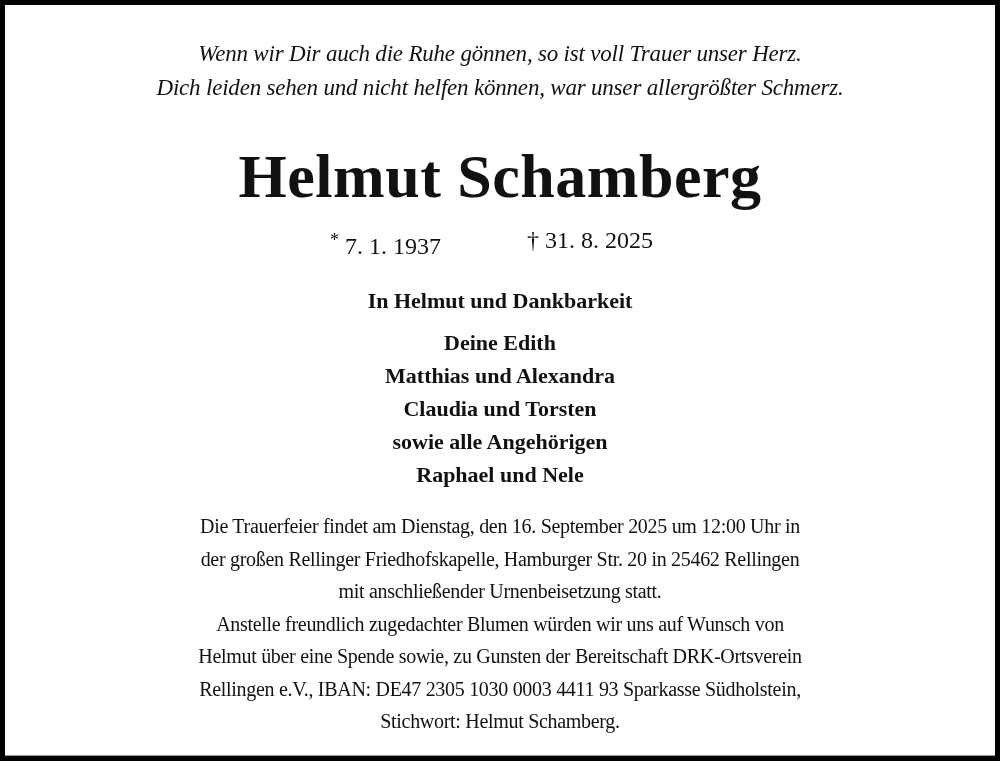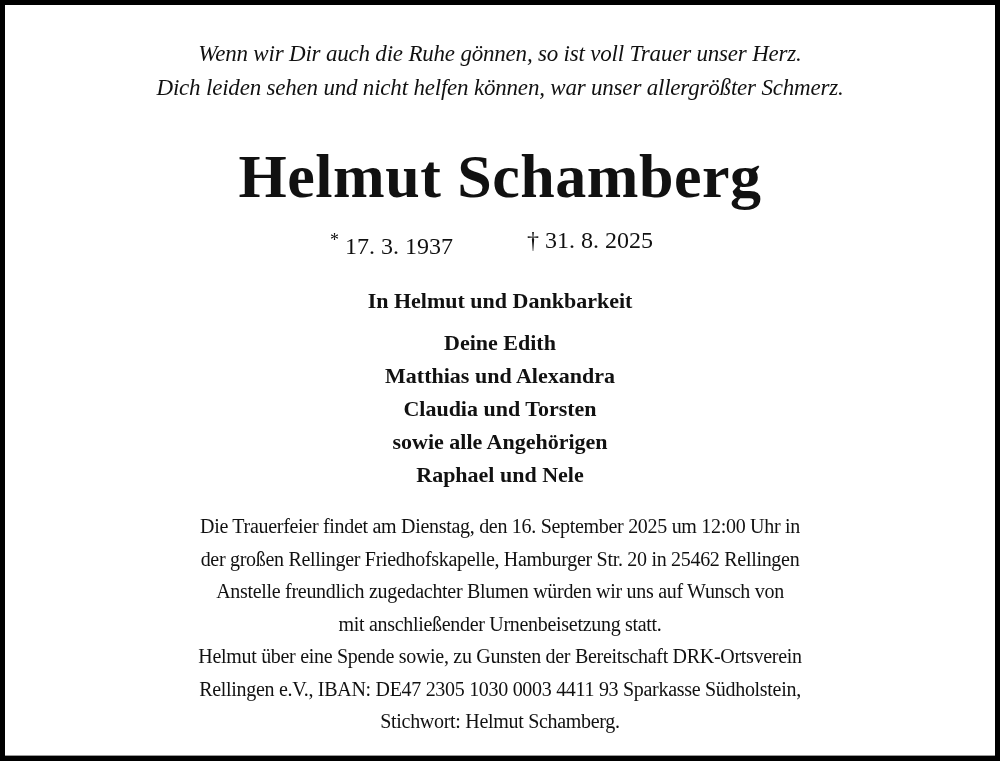--- a/index.html
+++ b/index.html
@@ -104,40 +104,40 @@
 
   <div class="verse">
     <div>Wenn wir Dir auch die Ruhe gönnen, so ist voll Trauer unser Herz.</div>
     <div>Dich leiden sehen und nicht helfen können, war unser allergrößter Schmerz.</div>
   </div>
 
   <div class="name">Helmut Schamberg</div>
 
   <div class="dates">
     <span class="birth">
-      <span class="star">*</span><span>17. 3. 1937</span>
+      <span class="star">*</span><span>7. 1. 1937</span>
     </span>
     <span class="death">
       <span class="dagger">†</span><span>31. 8. 2025</span>
     </span>
   </div>
 
   <div class="love">In Helmut und Dankbarkeit</div>
 
   <div class="family">
     <div>Deine Edith</div>
     <div>Matthias und Alexandra</div>
     <div>Claudia und Torsten</div>
     <div>sowie alle Angehörigen</div>
     <div>Raphael und Nele</div>
   </div>
 
   <div class="details">
     <div>Die Trauerfeier findet am Dienstag, den 16. September 2025 um 12:00 Uhr in</div>
     <div>der großen Rellinger Friedhofskapelle, Hamburger Str. 20 in 25462 Rellingen</div>
+    <div>mit anschließender Urnenbeisetzung statt.</div>
     <div>Anstelle freundlich zugedachter Blumen würden wir uns auf Wunsch von</div>
-    <div>mit anschließender Urnenbeisetzung statt.</div>
     <div>Helmut über eine Spende sowie, zu Gunsten der Bereitschaft DRK-Ortsverein</div>
     <div>Rellingen e.V., IBAN: DE47 2305 1030 0003 4411 93 Sparkasse Südholstein,</div>
     <div>Stichwort: Helmut Schamberg.</div>
   </div>
 
 </div>
 
 </body></html>

